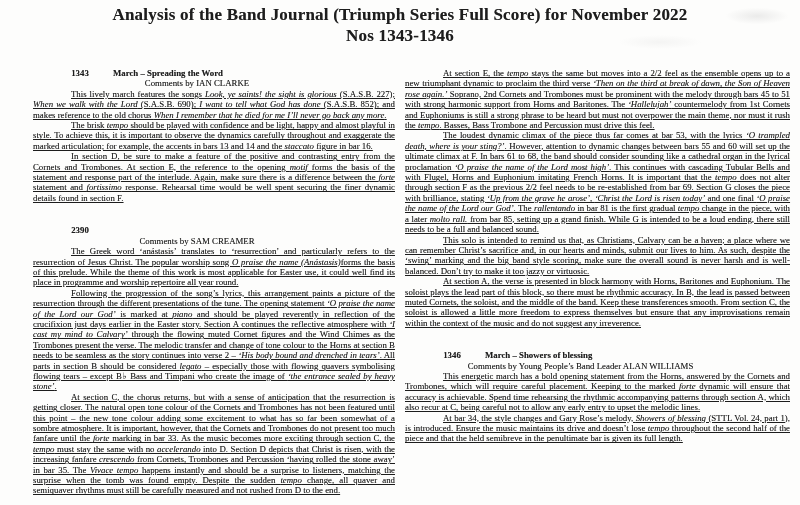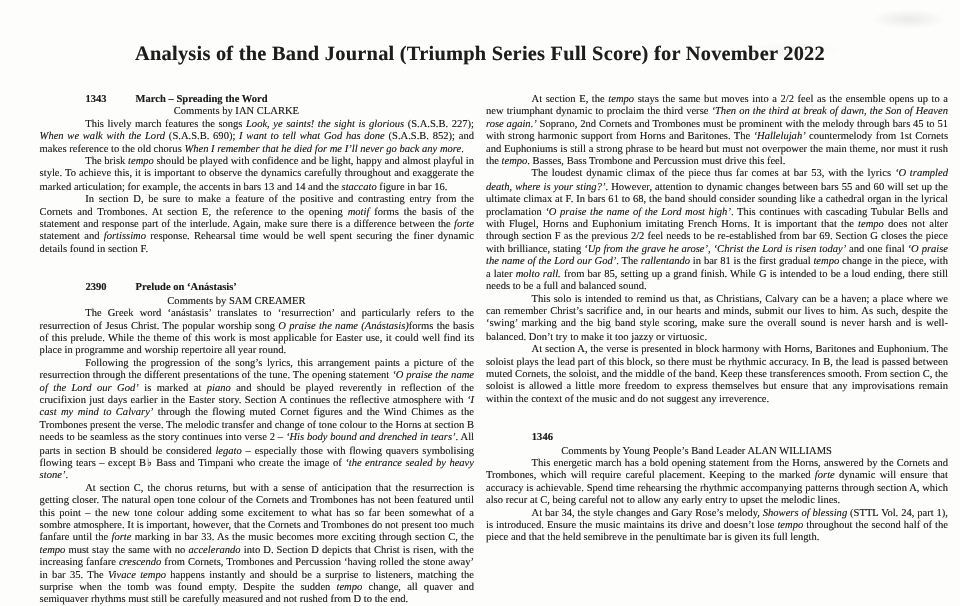--- a/index.html
+++ b/index.html
@@ -10,66 +10,67 @@
     margin:0 auto;
     background:
       radial-gradient(ellipse 45px 12px at 757px 16px, rgba(130,130,130,0.15), rgba(130,130,130,0) 70%),
       radial-gradient(ellipse 60px 10px at 660px 42px, rgba(140,140,140,0.08), rgba(140,140,140,0) 70%),
       #fdfdfc;
     color:#1d1d1d;
     font-family:"Liberation Serif", serif;
     overflow:hidden;
     text-shadow:0 0 0.4px rgba(20,20,20,0.45);
   }
-  .title { text-align:center; padding-top:34px; font-size:17px; font-weight:bold; line-height:21px; letter-spacing:0.2px; }
+  .title { text-align:center; padding-top:4px; font-size:17px; font-weight:bold; line-height:21px; letter-spacing:0.2px; }
   .title span { display:block; }
   .columns { display:flex; gap:10px; padding:22px 10px 0 33px; align-items:flex-start; }
   .col { font-size:8.8px; line-height:10.4px; text-align:justify; }
   .col-left  { flex:0 0 362px; }
   .col-right { flex:1 1 auto; }
   .sec-heading { font-weight:bold; display:flex; margin-top:22px; text-align:left; }
   .col .sec-heading:first-child { margin-top:0; }
   .sec-num { flex:none; width:80px; padding-left:14px;text-align:center; }
   .sec-title { flex:1; }
   .byline { text-align:center; padding-right:34px; }
-  .para { text-indent:38px; }
+  .para { text-indent:38px;text-decoration:underline; }
   .para i { font-style:italic; }
 </style>
 </head>
 <body>
 
 <div class="page">
   <h1 class="title">
     <span>Analysis of the Band Journal (Triumph Series Full Score) for November 2022</span>
+    <span>Nos 1343-1346</span>
   </h1>
   <div class="columns">
     <div class="col col-left">
         <div class="sec-heading">
           <span class="sec-num">1343</span>
           <span class="sec-title">March – Spreading the Word</span>
         </div>
         <div class="byline">Comments by IAN CLARKE</div>
         <p class="para"><span>This lively march features the songs </span><i>Look, ye saints! the sight is glorious</i><span> (S.A.S.B. 227); </span><i>When we walk with the Lord</i><span> (S.A.S.B. 690); </span><i>I want to tell what God has done</i><span> (S.A.S.B. 852); and makes reference to the old chorus </span><i>When I remember that he died for me I’ll never go back any more</i><span>.</span></p>
         <p class="para"><span>The brisk </span><i>tempo</i><span> should be played with confidence and be light, happy and almost playful in style. To achieve this, it is important to observe the dynamics carefully throughout and exaggerate the marked articulation; for example, the accents in bars 13 and 14 and the </span><i>staccato</i><span> figure in bar 16.</span></p>
         <p class="para"><span>In section D, be sure to make a feature of the positive and contrasting entry from the Cornets and Trombones. At section E, the reference to the opening </span><i>motif</i><span> forms the basis of the statement and response part of the interlude. Again, make sure there is a difference between the </span><i>forte</i><span> statement and </span><i>fortissimo</i><span> response. Rehearsal time would be well spent securing the finer dynamic details found in section F.</span></p>
         <div class="sec-heading">
           <span class="sec-num">2390</span>
-          <span class="sec-title">Prelude on ‘Anástasis’</span>
         </div>
         <div class="byline">Comments by SAM CREAMER</div>
         <p class="para"><span>The Greek word ‘anástasis’ translates to ‘resurrection’ and particularly refers to the resurrection of Jesus Christ. The popular worship song </span><i>O praise the name (Anástasis)</i><span>forms the basis of this prelude. While the theme of this work is most applicable for Easter use, it could well find its place in programme and worship repertoire all year round.</span></p>
         <p class="para"><span>Following the progression of the song’s lyrics, this arrangement paints a picture of the resurrection through the different presentations of the tune. The opening statement </span><i>‘O praise the name of the Lord our God’</i><span> is marked at </span><i>piano</i><span> and should be played reverently in reflection of the crucifixion just days earlier in the Easter story. Section A continues the reflective atmosphere with </span><i>‘I cast my mind to Calvary’</i><span> through the flowing muted Cornet figures and the Wind Chimes as the Trombones present the verse. The melodic transfer and change of tone colour to the Horns at section B needs to be seamless as the story continues into verse 2 – </span><i>‘His body bound and drenched in tears’</i><span>. All parts in section B should be considered </span><i>legato</i><span> – especially those with flowing quavers symbolising flowing tears – except B♭ Bass and Timpani who create the image of </span><i>‘the entrance sealed by heavy stone’</i><span>.</span></p>
         <p class="para"><span>At section C, the chorus returns, but with a sense of anticipation that the resurrection is getting closer. The natural open tone colour of the Cornets and Trombones has not been featured until this point – the new tone colour adding some excitement to what has so far been somewhat of a sombre atmosphere. It is important, however, that the Cornets and Trombones do not present too much fanfare until the </span><i>forte</i><span> marking in bar 33. As the music becomes more exciting through section C, the </span><i>tempo</i><span> must stay the same with no </span><i>accelerando</i><span> into D. Section D depicts that Christ is risen, with the increasing fanfare </span><i>crescendo</i><span> from Cornets, Trombones and Percussion ‘having rolled the stone away’ in bar 35. The </span><i>Vivace tempo</i><span> happens instantly and should be a surprise to listeners, matching the surprise when the tomb was found empty. Despite the sudden </span><i>tempo</i><span> change, all quaver and semiquaver rhythms must still be carefully measured and not rushed from D to the end.</span></p>
       </div>
     <div class="col col-right">
         <p class="para"><span>At section E, the </span><i>tempo</i><span> stays the same but moves into a 2/2 feel as the ensemble opens up to a new triumphant dynamic to proclaim the third verse </span><i>‘Then on the third at break of dawn, the Son of Heaven rose again.’</i><span> Soprano, 2nd Cornets and Trombones must be prominent with the melody through bars 45 to 51 with strong harmonic support from Horns and Baritones. The </span><i>‘Hallelujah’</i><span> countermelody from 1st Cornets and Euphoniums is still a strong phrase to be heard but must not overpower the main theme, nor must it rush the </span><i>tempo</i><span>. Basses, Bass Trombone and Percussion must drive this feel.</span></p>
         <p class="para"><span>The loudest dynamic climax of the piece thus far comes at bar 53, with the lyrics </span><i>‘O trampled death, where is your sting?’</i><span>. However, attention to dynamic changes between bars 55 and 60 will set up the ultimate climax at F. In bars 61 to 68, the band should consider sounding like a cathedral organ in the lyrical proclamation </span><i>‘O praise the name of the Lord most high’</i><span>. This continues with cascading Tubular Bells and with Flugel, Horns and Euphonium imitating French Horns. It is important that the </span><i>tempo</i><span> does not alter through section F as the previous 2/2 feel needs to be re-established from bar 69. Section G closes the piece with brilliance, stating </span><i>‘Up from the grave he arose’</i><span>, </span><i>‘Christ the Lord is risen today’</i><span> and one final </span><i>‘O praise the name of the Lord our God’</i><span>. The </span><i>rallentando</i><span> in bar 81 is the first gradual </span><i>tempo</i><span> change in the piece, with a later </span><i>molto rall.</i><span> from bar 85, setting up a grand finish. While G is intended to be a loud ending, there still needs to be a full and balanced sound.</span></p>
         <p class="para"><span>This solo is intended to remind us that, as Christians, Calvary can be a haven; a place where we can remember Christ’s sacrifice and, in our hearts and minds, submit our lives to him. As such, despite the ‘swing’ marking and the big band style scoring, make sure the overall sound is never harsh and is well-balanced. Don’t try to make it too jazzy or virtuosic.</span></p>
         <p class="para"><span>At section A, the verse is presented in block harmony with Horns, Baritones and Euphonium. The soloist plays the lead part of this block, so there must be rhythmic accuracy. In B, the lead is passed between muted Cornets, the soloist, and the middle of the band. Keep these transferences smooth. From section C, the soloist is allowed a little more freedom to express themselves but ensure that any improvisations remain within the context of the music and do not suggest any irreverence.</span></p>
         <div class="sec-heading">
           <span class="sec-num">1346</span>
+          <span class="sec-title">March – Showers of blessing</span>
         </div>
         <div class="byline">Comments by Young People’s Band Leader ALAN WILLIAMS</div>
         <p class="para"><span>This energetic march has a bold opening statement from the Horns, answered by the Cornets and Trombones, which will require careful placement. Keeping to the marked </span><i>forte</i><span> dynamic will ensure that accuracy is achievable. Spend time rehearsing the rhythmic accompanying patterns through section A, which also recur at C, being careful not to allow any early entry to upset the melodic lines.</span></p>
         <p class="para"><span>At bar 34, the style changes and Gary Rose’s melody, </span><i>Showers of blessing</i><span> (STTL Vol. 24, part 1), is introduced. Ensure the music maintains its drive and doesn’t lose </span><i>tempo</i><span> throughout the second half of the piece and that the held semibreve in the penultimate bar is given its full length.</span></p>
       </div>
   </div>
 </div>
 
 </body></html>

